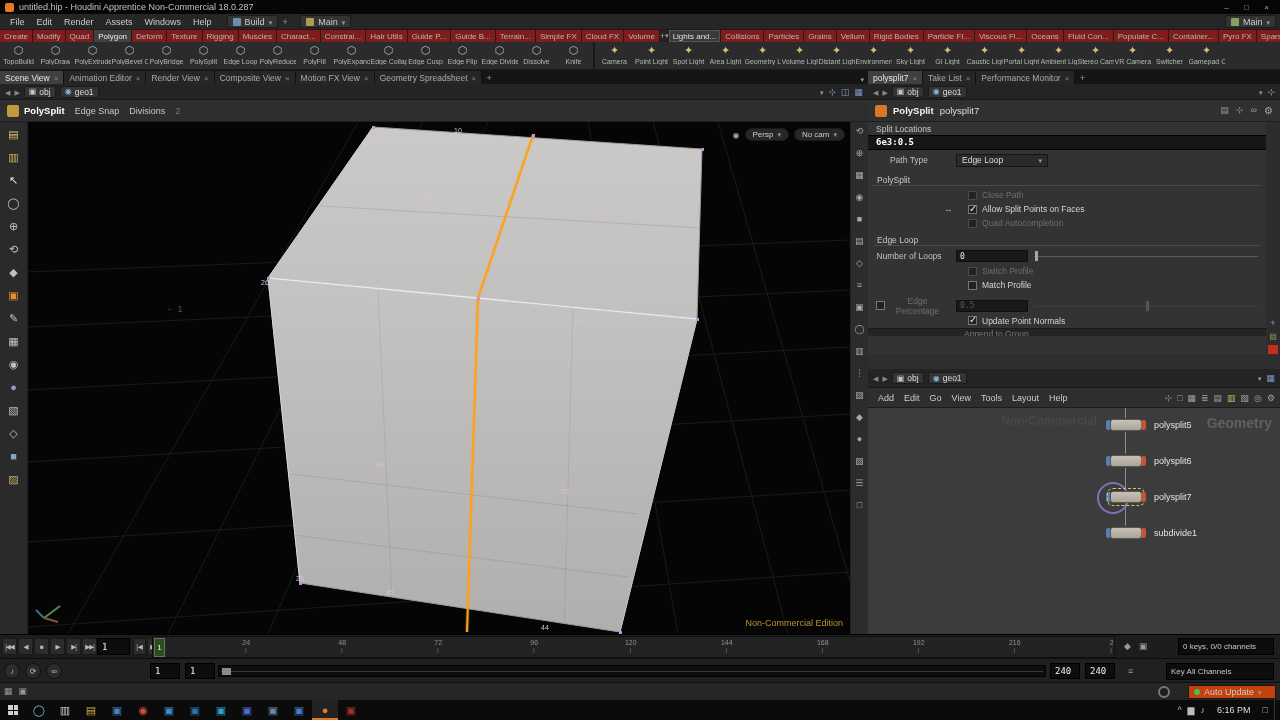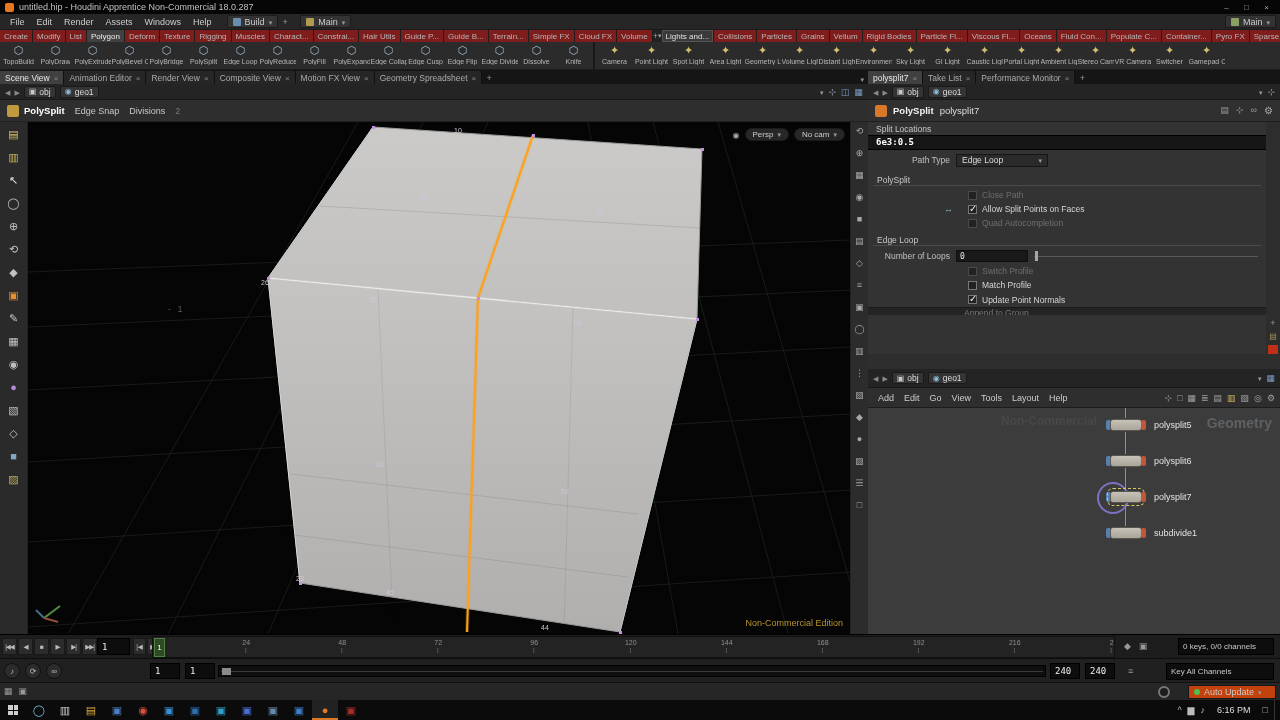--- a/index.html
+++ b/index.html
@@ -108,21 +108,21 @@
 
   
   .params{position:absolute;left:868px;top:122px;width:398px;height:232px;background:#333;overflow:hidden;font-size:8.5px}
   .pgut{position:absolute;left:1266px;top:122px;width:14px;height:232px;background:#2d2d2d;
     display:flex;flex-direction:column;align-items:center;gap:4px;padding-top:196px}
   .redsq{width:10px;height:9px;background:#c03018}
   .sl-label{height:13px;padding:2px 0 0 8px;color:#c8c8c8}
   .sl-value{height:15px;background:#161616;border-top:1px solid #000;border-bottom:1px solid #000;
     color:#fff;font-weight:bold;font-family:"DejaVu Sans Mono",monospace;font-size:9px;padding:1px 8px}
   .prow{display:flex;align-items:center;height:14px}
-  .plabel{flex:0 0 88px;width:88px;text-align:right;color:#c0c0c0;padding-right:6px}
+  .plabel{flex:0 0 88px;width:88px;text-align:center;color:#c0c0c0;padding-right:6px}
   .dim{color:#6e6e6e}
   .pfield{background:#191919;border:1px solid #0e0e0e;color:#e8e8e8;height:12px;display:flex;
     align-items:center;padding:0 3px;font-family:"DejaVu Sans Mono",monospace;font-size:8px}
   .dimf{color:#585858}
   .dd{background:#2a2a2a;border:1px solid #151515;height:13px;display:flex;align-items:center;
     padding:0 5px;color:#ddd;width:92px;justify-content:space-between}
   .sect{height:13px;display:flex;align-items:flex-end;padding-left:4px;color:#c8c8c8;
     border-bottom:1px solid #4a4a4a;margin:3px 5px 2px 5px}
   .cb{width:9px;height:9px;border:1px solid #777;background:#222;flex:0 0 9px;position:relative}
   .cb.cdim{border-color:#4a4a4a}
@@ -252,21 +252,21 @@
         <span class="ic-caret"></span>
       </div>
     </div>
   </div>
 
   <div class="shelf-tabs">
     <div class="stabs stabs-left">
 
     <div class="stab">Create</div>
         <div class="stab">Modify</div>
-        <div class="stab">List</div>
+        <div class="stab">Quad</div>
         <div class="stab">Polygon</div>
         <div class="stab">Deform</div>
         <div class="stab">Texture</div>
         <div class="stab">Rigging</div>
         <div class="stab">Muscles</div>
         <div class="stab">Charact...</div>
         <div class="stab">Constrai...</div>
         <div class="stab">Hair Utils</div>
         <div class="stab">Guide P...</div>
         <div class="stab">Guide B...</div>
@@ -754,20 +754,28 @@
     <div class="prow">
       <span class="sp100"></span>
       <span class="cb cdim"></span>
       <span class="cbl dim">Switch Profile</span>
     </div>
     <div class="prow">
       <span class="sp100"></span>
       <span class="cb"></span>
       <span class="cbl">Match Profile</span>
     </div>
+    <div class="prow" style="height:15px;margin-top:6px">
+      <span class="cb" style="margin-left:8px"></span>
+      <div class="plabel dim" style="flex:0 0 71px;width:71px">Edge Percentage</div>
+      <div class="pfield dimf" style="width:72px">0.5</div>
+      <div class="slider sdim">
+          <span class="shandle sdim" style="left:50%"></span>
+        </div>
+    </div>
     <div class="prow" style="height:15px">
       <span class="sp100"></span>
       <span class="cb checked"></span>
       <span class="cbl">Update Point Normals</span>
     </div>
     <div class="cliprow">Append to Group</div>
   </div>
   <div class="pgut">
     <span class="ic-plus"></span>
     <span style="color:#a89858;font-size:8px">▤</span>

